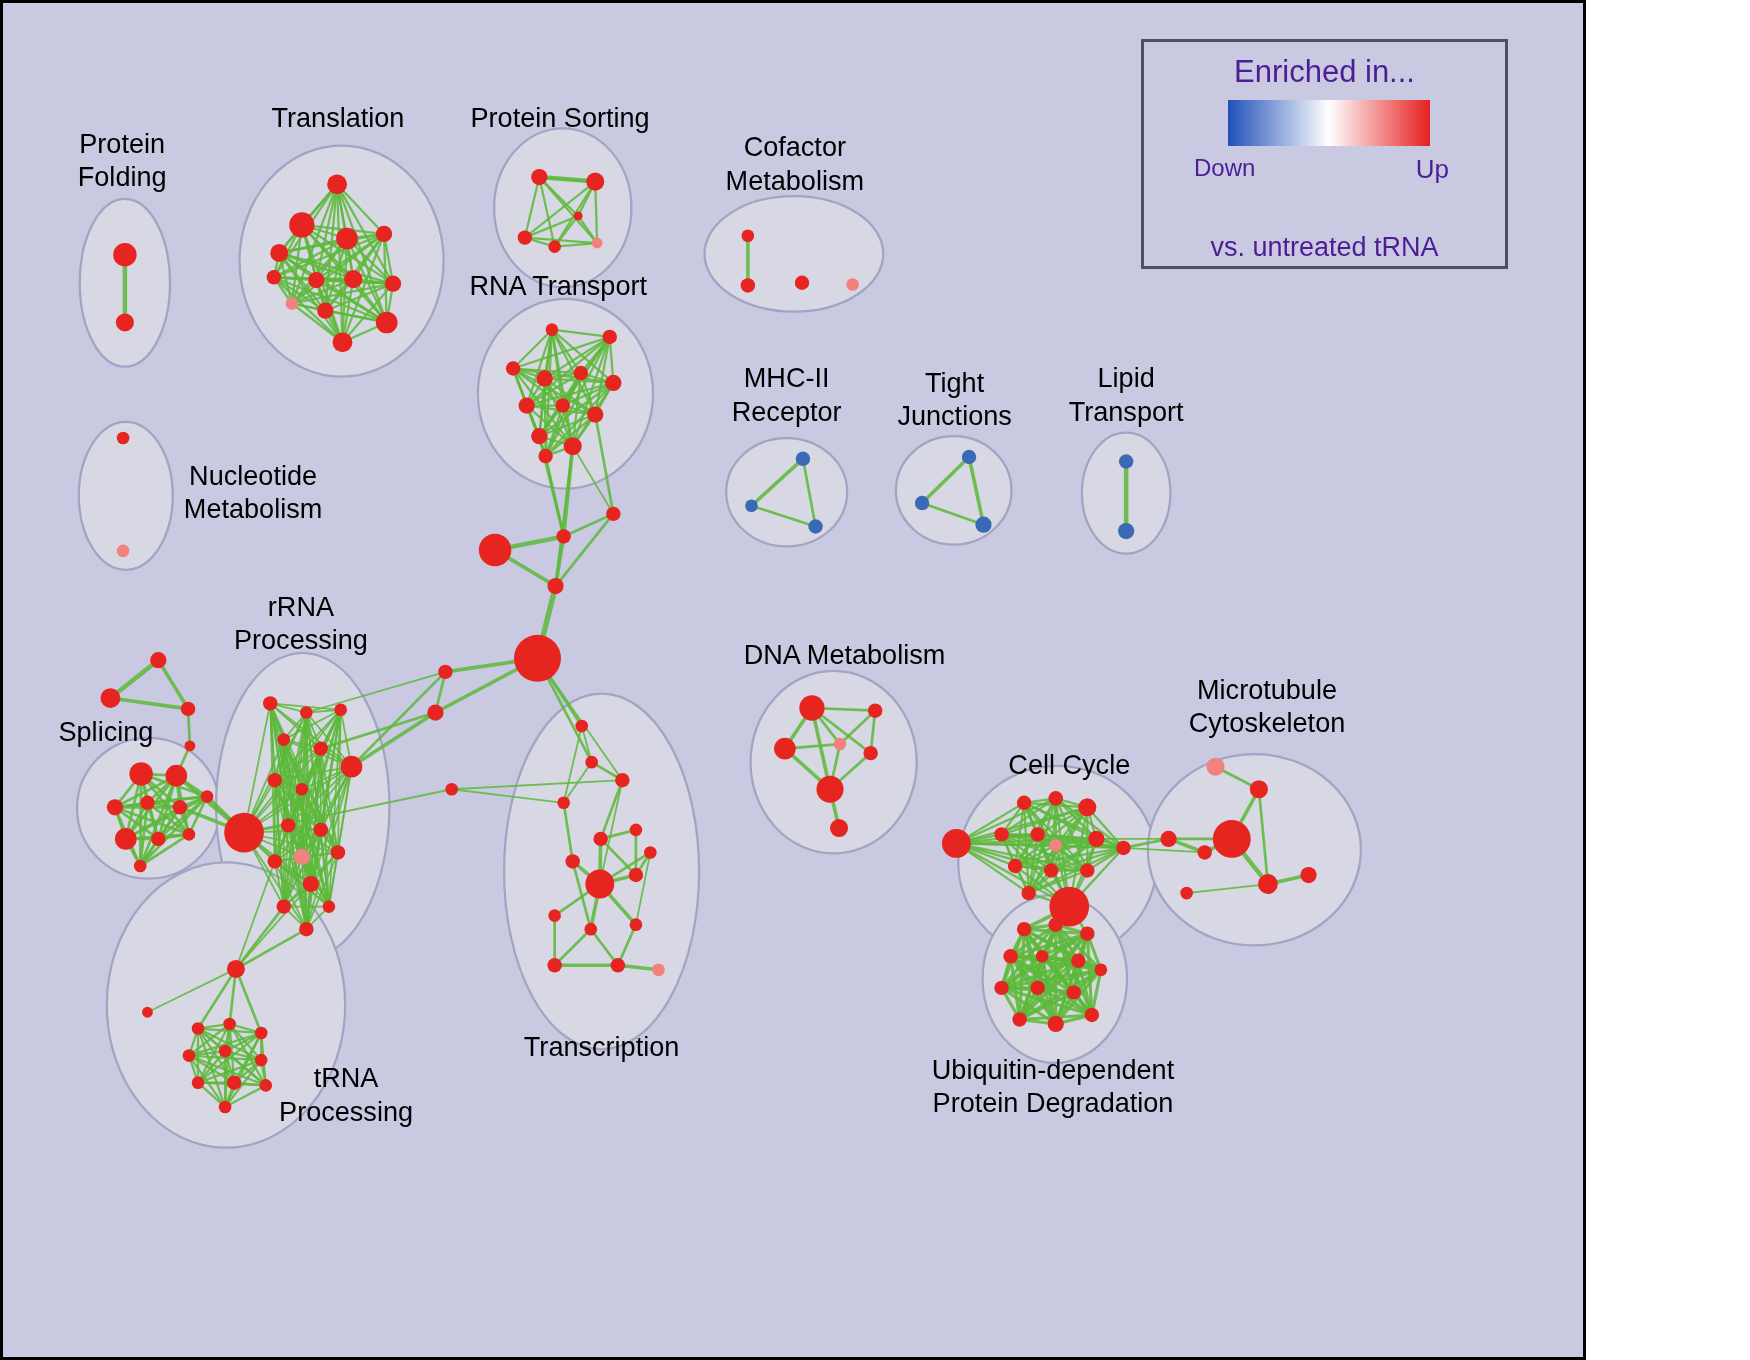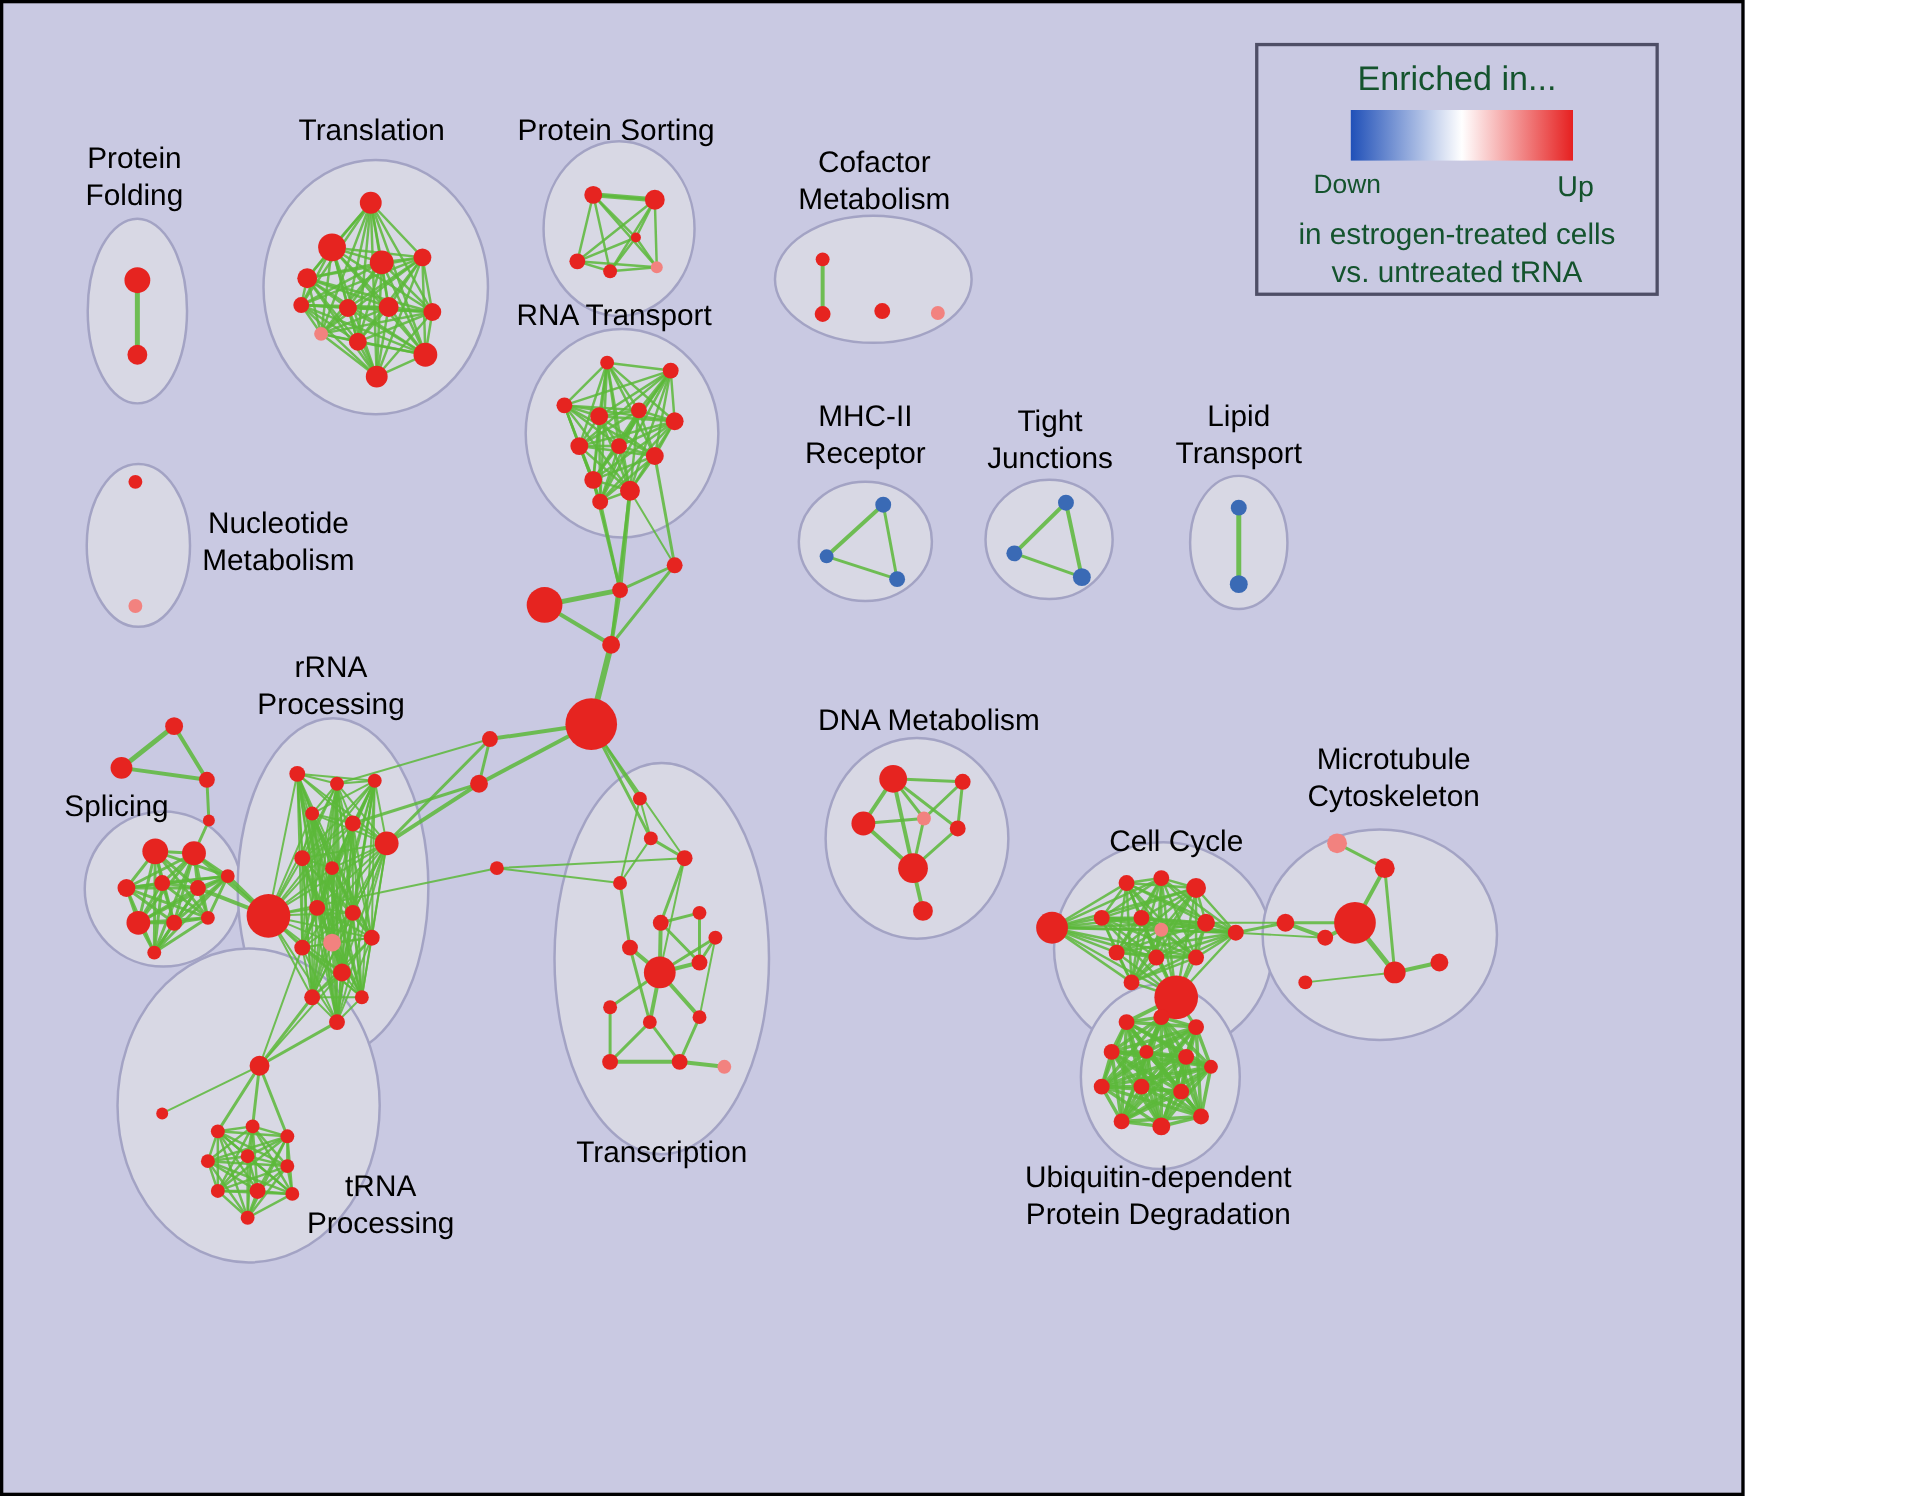--- a/index.html
+++ b/index.html
@@ -12,21 +12,21 @@
     overflow:hidden;
     font-family:"Liberation Sans", sans-serif;
   }
   #net{position:absolute;left:0;top:0;width:100%;height:100%;}
   .legend{
     position:absolute;
     left:1138px;top:36px;width:367px;height:230px;
     border:3px solid #4e4e66;
     background:#c9c9e2;
     box-sizing:border-box;
-    color:#14532d;
+    color:#4c1d95;
   }
   .legend-title{
     position:absolute;left:0;top:12px;width:100%;
     text-align:center;font-size:31px;
   }
   .legend-bar{
     position:absolute;left:84px;top:58px;width:202px;height:46px;
   }
   .legend-down{
     position:absolute;left:50px;top:112px;font-size:24px;
@@ -924,17 +924,16 @@
         <text x="1400" y="701" text-anchor="middle" fill="#000000" font-size="30" font-family="&quot;Liberation Sans&quot;, sans-serif"><tspan x="1400" dy="0">Microtubule</tspan><tspan x="1400" dy="37">Cytoskeleton</tspan></text>
         <text x="1163" y="1122" text-anchor="middle" fill="#000000" font-size="30" font-family="&quot;Liberation Sans&quot;, sans-serif"><tspan x="1163" dy="0">Ubiquitin-dependent</tspan><tspan x="1163" dy="37">Protein Degradation</tspan></text>
       </g>
     </svg>
 
   <div class="legend">
     <div class="legend-title">Enriched in...</div>
     <div class="legend-bar" style="background: linear-gradient(to right, rgb(32, 80, 184), rgb(255, 255, 255) 50%, rgb(230, 32, 32));"></div>
     <div class="legend-down">Down</div>
     <div class="legend-up">Up</div>
-    <div class="legend-cap1">in estrogen-treated cells</div>
     <div class="legend-cap2">vs. untreated tRNA</div>
   </div>
 
 </div>
 
 </body></html>

